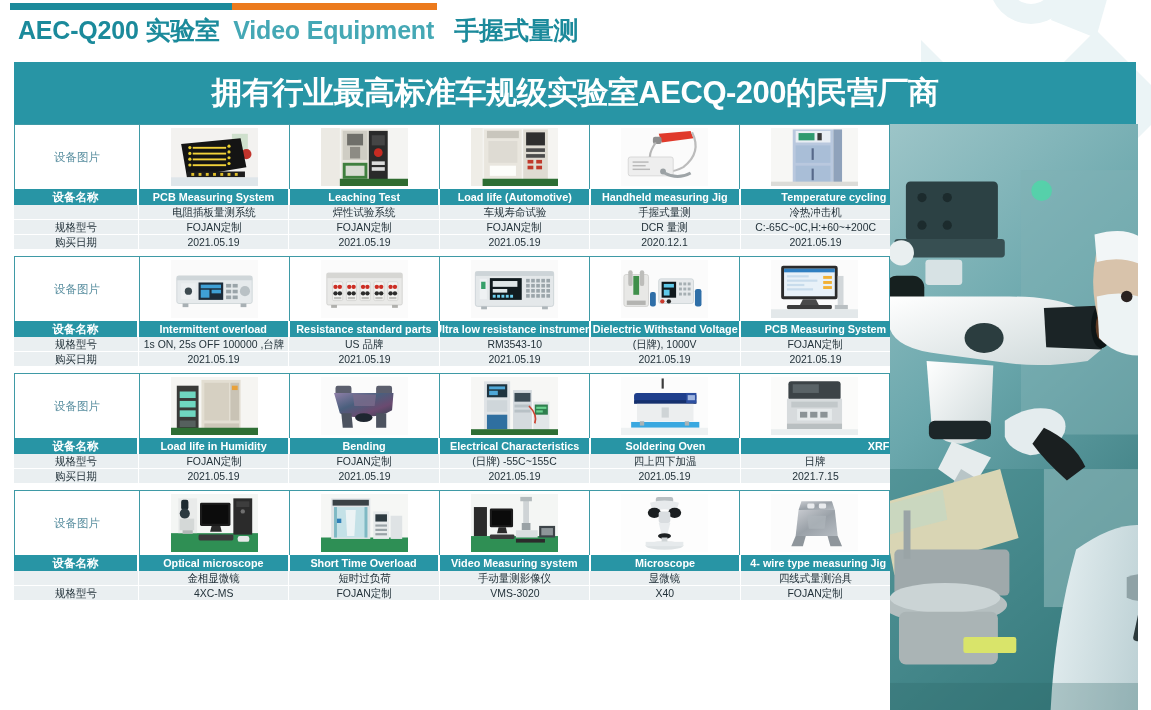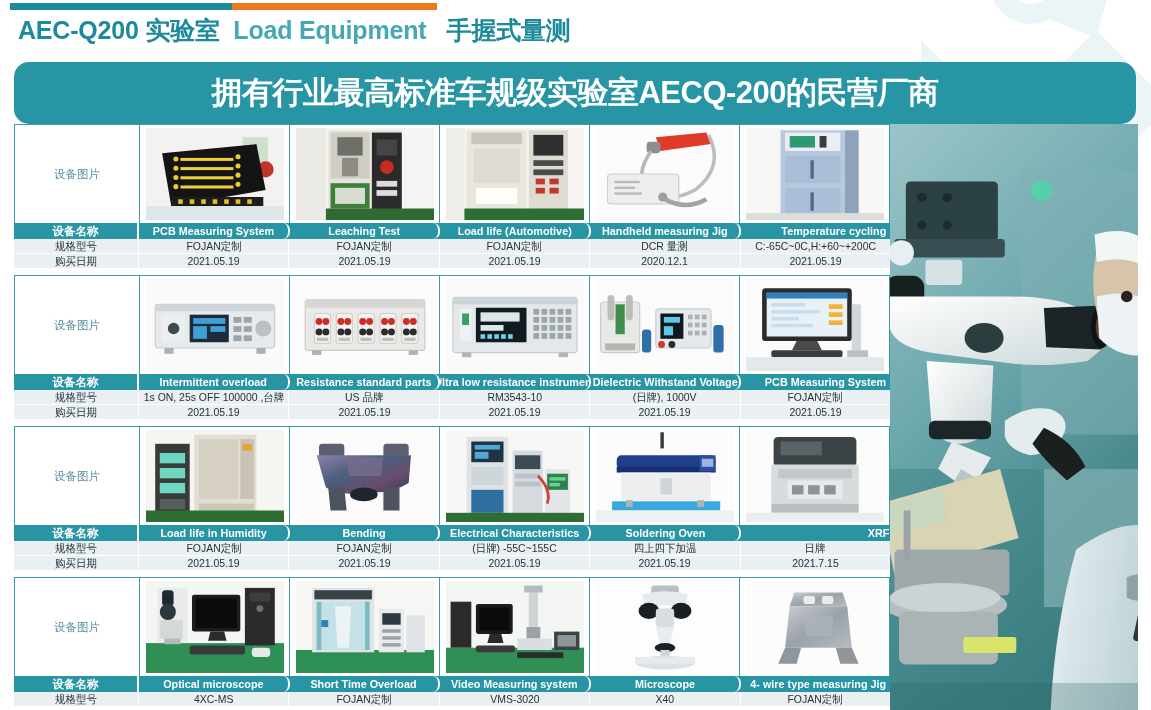--- a/index.html
+++ b/index.html
@@ -35,21 +35,20 @@
     white-space: nowrap;
   }
   .page-heading .seg-dark  { color: #1b8a9b; text-align: right; }
   .page-heading .seg-light { color: #45a8b5; }
 
   
   .banner {
     position: absolute; left: 14px; top: 62px;
     width: 1122px; height: 62px;
     background: #2895a5;
-    border-radius: 15px;
   }
   .banner-title {
     position: absolute; left: 0; right: 0; top: 50%;
     transform: translateY(-50%);
     text-align: center;
     color: #ffffff;
     font-size: 31px; font-weight: bold;
     letter-spacing: -0.5px;
     white-space: nowrap;
   }
@@ -74,21 +73,21 @@
   
   .table-area {
     position: absolute; left: 14px; top: 124px;
     width: 876px; height: 586px;
   }
   .block { width: 100%; }
 
   
   .img-row {
     display: flex;
-    height: 99px;
+    height: 65px;
     border: 1px solid #3f9aa6;
     border-bottom: none;
     background: #ffffff;
   }
   .img-row .cell-label,
   .img-row .cell-img {
     border-right: 1px solid #3f9aa6;
     display: flex; align-items: center; justify-content: center;
     overflow: hidden;
   }
@@ -106,21 +105,21 @@
     background: #2895a5;
   }
   .hdr-row > div {
     display: flex; align-items: center; justify-content: center;
     color: #ffffff; font-size: 11.5px; font-weight: bold;
     border-right: 2px solid #ffffff;
     overflow: hidden; white-space: nowrap;
   }
   .hdr-row > div:last-child { border-right: none; justify-content: flex-end; }
   .hdr-row .c-first { flex: 0 0 125px; }
-  .hdr-row .c { flex: 1 1 0; border-radius: 7px; }
+  .hdr-row .c { flex: 1 1 0; }
   .hdr-row .c span { transform: scaleX(.94); display: inline-block; }
 
   
   .data-row {
     display: flex; height: 15px;
     background: #eaeff1;
     border-bottom: 1px solid #ffffff;
   }
   .data-row > div {
     display: flex; align-items: center; justify-content: center;
@@ -151,21 +150,21 @@
     </g>
   </svg>
 
   <div class="rule-wrap">
     <div class="rule-teal"></div>
     <div class="rule-orange"></div>
   </div>
 
   <div class="page-heading">
     <span class="seg-dark">AEC-Q200 实验室</span>&nbsp;
-    <span class="seg-light">Load Equipment</span>&nbsp;&nbsp;
+    <span class="seg-light">Video Equipment</span>&nbsp;&nbsp;
     <span class="seg-dark">手握式量测</span>
   </div>
 
   <div class="banner">
     <div class="banner-title">拥有行业最高标准车规级实验室AECQ-200的民营厂商</div>
   </div>
 
   <div class="table-area" id="tableArea">
       <div class="block">
         <div class="img-row">
@@ -288,20 +287,40 @@
             <span>Leaching Test</span>
           </div>
           <div class="c">
             <span>Load life (Automotive)</span>
           </div>
           <div class="c">
             <span>Handheld measuring Jig</span>
           </div>
           <div class="c">
             <span>Temperature cycling</span>
+          </div>
+        </div>
+        <div class="data-row">
+          <div class="c-first">
+            <span></span>
+          </div>
+          <div class="c">
+            <span>电阻插板量测系统</span>
+          </div>
+          <div class="c">
+            <span>焊性试验系统</span>
+          </div>
+          <div class="c">
+            <span>车规寿命试验</span>
+          </div>
+          <div class="c">
+            <span>手握式量测</span>
+          </div>
+          <div class="c">
+            <span>冷热冲击机</span>
           </div>
         </div>
         <div class="data-row">
           <div class="c-first">
             <span>规格型号</span>
           </div>
           <div class="c">
             <span>FOJAN定制</span>
           </div>
           <div class="c">
@@ -851,20 +870,40 @@
           </div>
           <div class="c">
             <span>Microscope</span>
           </div>
           <div class="c">
             <span>4- wire type measuring Jig</span>
           </div>
         </div>
         <div class="data-row">
           <div class="c-first">
+            <span></span>
+          </div>
+          <div class="c">
+            <span>金相显微镜</span>
+          </div>
+          <div class="c">
+            <span>短时过负荷</span>
+          </div>
+          <div class="c">
+            <span>手动量测影像仪</span>
+          </div>
+          <div class="c">
+            <span>显微镜</span>
+          </div>
+          <div class="c">
+            <span>四线式量测治具</span>
+          </div>
+        </div>
+        <div class="data-row">
+          <div class="c-first">
             <span>规格型号</span>
           </div>
           <div class="c">
             <span>4XC-MS</span>
           </div>
           <div class="c">
             <span>FOJAN定制</span>
           </div>
           <div class="c">
             <span>VMS-3020</span>

